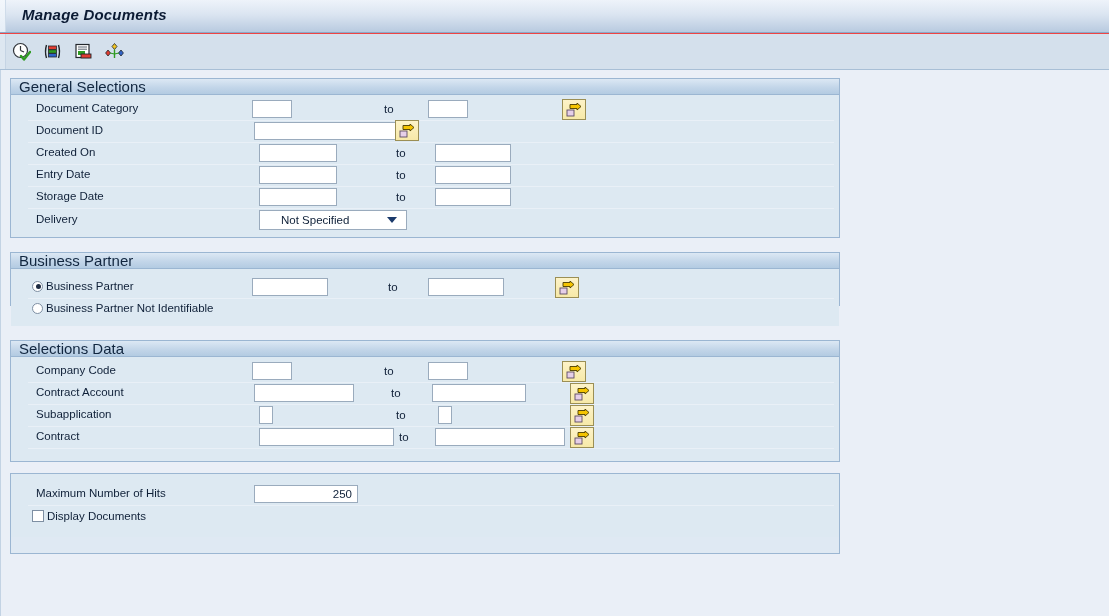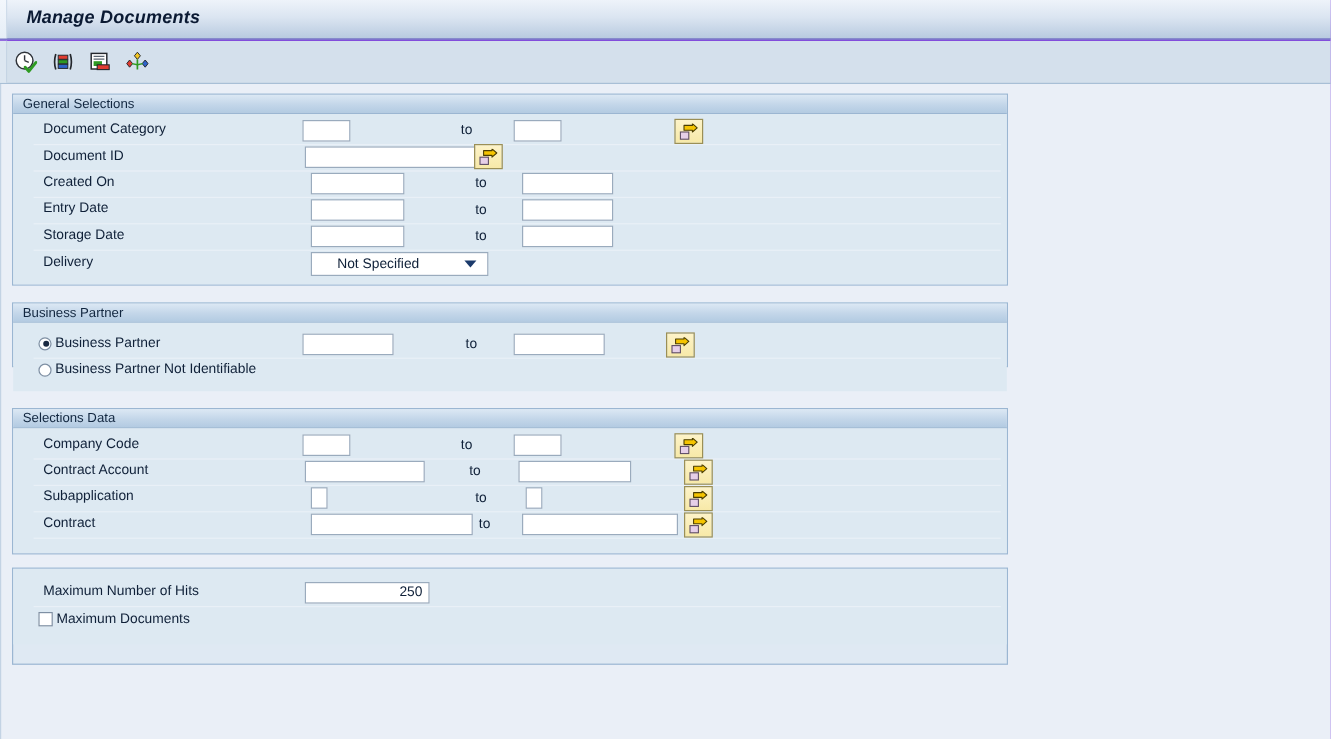--- a/index.html
+++ b/index.html
@@ -6,21 +6,21 @@
   html, body {
     margin: 0; padding: 0;
     width: 1109px; height: 616px;
     background: #ffffff;
     font-family: "Liberation Sans", sans-serif;
     overflow: hidden;
   }
   #app {
     position: relative;
     width: 1109px; height: 616px;
-    background: #6d28d9;
+    background: #ef4444;
   }
 
   
   .titlebar {
     position: absolute; left: 0; top: 0; width: 1109px; height: 33px;
     background: linear-gradient(to bottom, #eef3fa 0%, #dbe5f1 45%, #b9cbe0 99%, #9fb5d0 100%);
     border-bottom: 1px solid #8ca8c6;
   }
   .titlebar .tb-left-edge {
     position: absolute; left: 0; top: 0; width: 6px; height: 100%;
@@ -62,21 +62,21 @@
     border-left: 1px solid #c3d3e4;
   }
 
   
   .panel { position: absolute; left: 9px; width: 830px; background: #dfe9f3;
            border: 1px solid #9bb6d2; }
   .panel-header {
     height: 16px; line-height: 16px;
     background: linear-gradient(to bottom, #dce8f4 0%, #c3d6e9 55%, #b3cbe2 100%);
     border-bottom: 1px solid #9bb6d2;
-    padding-left: 8px; font-size: 11px; color: #11263f; white-space: nowrap;
+    padding-left: 8px; font-size: 15px; color: #11263f; white-space: nowrap;
   }
   .panel-body { position: relative; background: #dde9f2; }
 
   
   .row { position: absolute; left: 3px; width: 100%; height: 22px; }
   .row .sep { position: absolute; left: 14px; right: 8px; bottom: 0; height: 1px; background: #e9f0f7; }
   .lbl {
     position: absolute; left: 22px; top: 3px;
     font-size: 11.5px; color: #0f2038; white-space: nowrap;
   }
@@ -361,21 +361,21 @@
 
         <div class="row" style="top:10px;">
           <div class="sep"></div>
           <div class="lbl">Maximum Number of Hits</div>
           <input class="fld num" style="left: 240px; width: 104px;" value="250">
         </div>
 
         <div class="row" style="top:33px;">
           <div class="cb-wrap" style="left:18px; top:3px;">
             <span class="cb"></span>
-            <span class="cb-lbl">Maximum Documents</span>
+            <span class="cb-lbl">Display Documents</span>
           </div>
         </div>
 
       </div>
     </div>
 
   </div>
 </div>
 
 </body></html>

